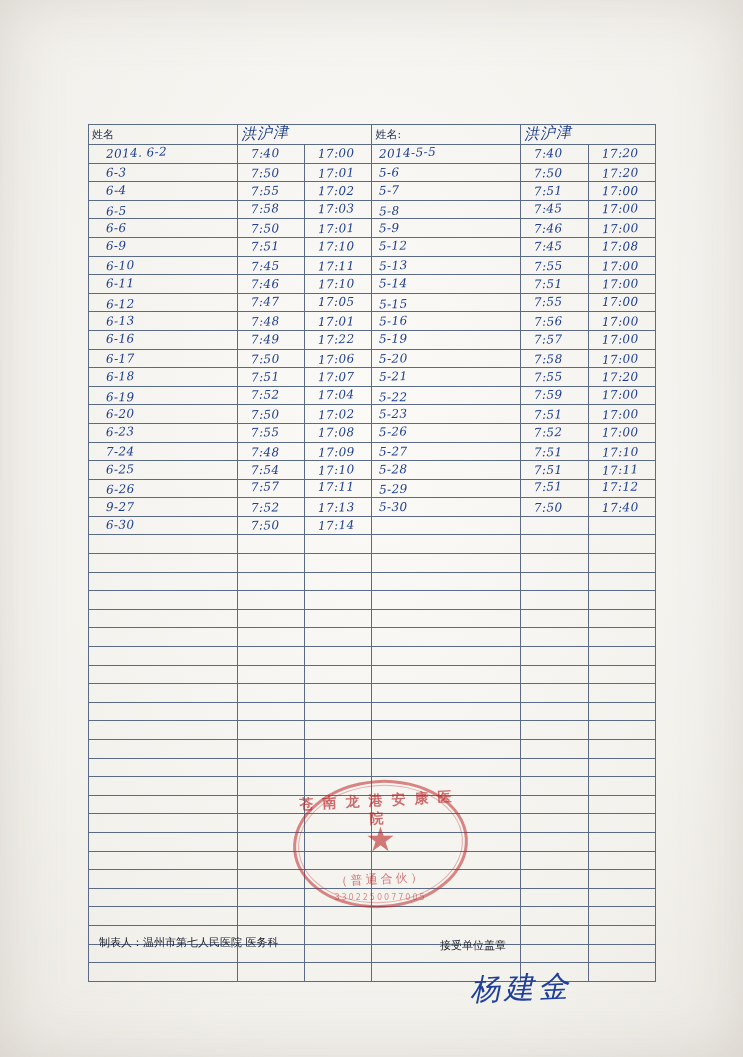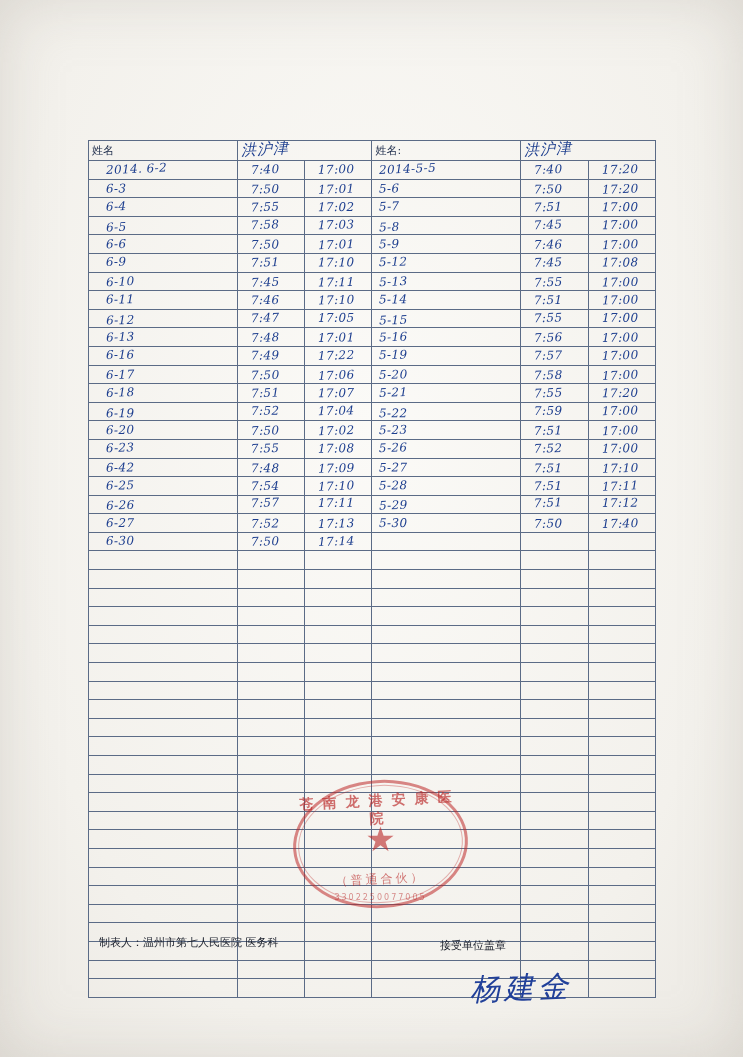--- a/index.html
+++ b/index.html
@@ -45,21 +45,20 @@
   }
 
   
   #attendance-table {
     position: absolute;
     left: 88px;
     top: 124px;
     width: 568px;
     border-collapse: collapse;
     table-layout: fixed;
-    margin-top: 16px;
   }
   #attendance-table td {
     border: 1px solid #5b6b86;
     height: 17.6px;
     padding: 0 3px;
     font-size: 11px;
     color: #1c2b4a;
     vertical-align: middle;
     overflow: hidden;
     white-space: nowrap;
@@ -338,21 +337,21 @@
         </tr>
         <tr>
           <td class="col-date pad-d"><span class="hw d" style="transform: rotate(-1.9deg) translateY(-1.2px);">6-23</span></td>
           <td class="col-in pad-t"><span class="hw t" style="transform: rotate(-1.9deg) translateY(-0.6px);">7:55</span></td>
           <td class="col-out pad-t"><span class="hw o" style="transform: rotate(-0.8deg) translateY(-0.6px);">17:08</span></td>
           <td class="col-date pad-d2"><span class="hw d" style="transform: rotate(-1.9deg) translateY(-1.2px);">5-26</span></td>
           <td class="col-in pad-t"><span class="hw t" style="transform: rotate(-1.9deg) translateY(-0.6px);">7:52</span></td>
           <td class="col-out pad-t"><span class="hw o" style="transform: rotate(-0.8deg) translateY(-0.6px);">17:00</span></td>
         </tr>
         <tr>
-          <td class="col-date pad-d"><span class="hw d" style="transform: rotate(-0.4deg) translateY(0.6px);">6-42</span></td>
+          <td class="col-date pad-d"><span class="hw d" style="transform: rotate(-0.4deg) translateY(0.6px);">7-24</span></td>
           <td class="col-in pad-t"><span class="hw t" style="transform: rotate(-0.4deg) translateY(1.2px);">7:48</span></td>
           <td class="col-out pad-t"><span class="hw o" style="transform: rotate(-1.5deg) translateY(1.2px);">17:09</span></td>
           <td class="col-date pad-d2"><span class="hw d" style="transform: rotate(-0.4deg) translateY(0.6px);">5-27</span></td>
           <td class="col-in pad-t"><span class="hw t" style="transform: rotate(-0.4deg) translateY(1.2px);">7:51</span></td>
           <td class="col-out pad-t"><span class="hw o" style="transform: rotate(-1.5deg) translateY(1.2px);">17:10</span></td>
         </tr>
         <tr>
           <td class="col-date pad-d"><span class="hw d" style="transform: rotate(-1.1deg) translateY(-0.6px);">6-25</span></td>
           <td class="col-in pad-t"><span class="hw t" style="transform: rotate(-1.1deg) translateY(0px);">7:54</span></td>
           <td class="col-out pad-t"><span class="hw o" style="transform: rotate(-2.2deg) translateY(0px);">17:10</span></td>
@@ -362,21 +361,21 @@
         </tr>
         <tr>
           <td class="col-date pad-d"><span class="hw d" style="transform: rotate(-1.8deg) translateY(1.2px);">6-26</span></td>
           <td class="col-in pad-t"><span class="hw t" style="transform: rotate(-1.8deg) translateY(-1.2px);">7:57</span></td>
           <td class="col-out pad-t"><span class="hw o" style="transform: rotate(-0.7deg) translateY(-1.2px);">17:11</span></td>
           <td class="col-date pad-d2"><span class="hw d" style="transform: rotate(-1.8deg) translateY(1.2px);">5-29</span></td>
           <td class="col-in pad-t"><span class="hw t" style="transform: rotate(-1.8deg) translateY(-1.2px);">7:51</span></td>
           <td class="col-out pad-t"><span class="hw o" style="transform: rotate(-0.7deg) translateY(-1.2px); text-align: right;">17:12</span></td>
         </tr>
         <tr>
-          <td class="col-date pad-d"><span class="hw d" style="transform: rotate(-0.3deg) translateY(0px);">6-27</span></td>
+          <td class="col-date pad-d"><span class="hw d" style="transform: rotate(-0.3deg) translateY(0px);">9-27</span></td>
           <td class="col-in pad-t"><span class="hw t" style="transform: rotate(-0.3deg) translateY(0.6px);">7:52</span></td>
           <td class="col-out pad-t"><span class="hw o" style="transform: rotate(-1.4deg) translateY(0.6px);">17:13</span></td>
           <td class="col-date pad-d2"><span class="hw d" style="transform: rotate(-0.3deg) translateY(0px);">5-30</span></td>
           <td class="col-in pad-t"><span class="hw t" style="transform: rotate(-0.3deg) translateY(0.6px);">7:50</span></td>
           <td class="col-out pad-t"><span class="hw o" style="transform: rotate(-1.4deg) translateY(0.6px);">17:40</span></td>
         </tr>
         <tr>
           <td class="col-date pad-d"><span class="hw d" style="transform: rotate(-1deg) translateY(-1.2px);">6-30</span></td>
           <td class="col-in pad-t"><span class="hw t" style="transform: rotate(-1deg) translateY(-0.6px);">7:50</span></td>
           <td class="col-out pad-t"><span class="hw o" style="transform: rotate(-2.1deg) translateY(-0.6px);">17:14</span></td>

